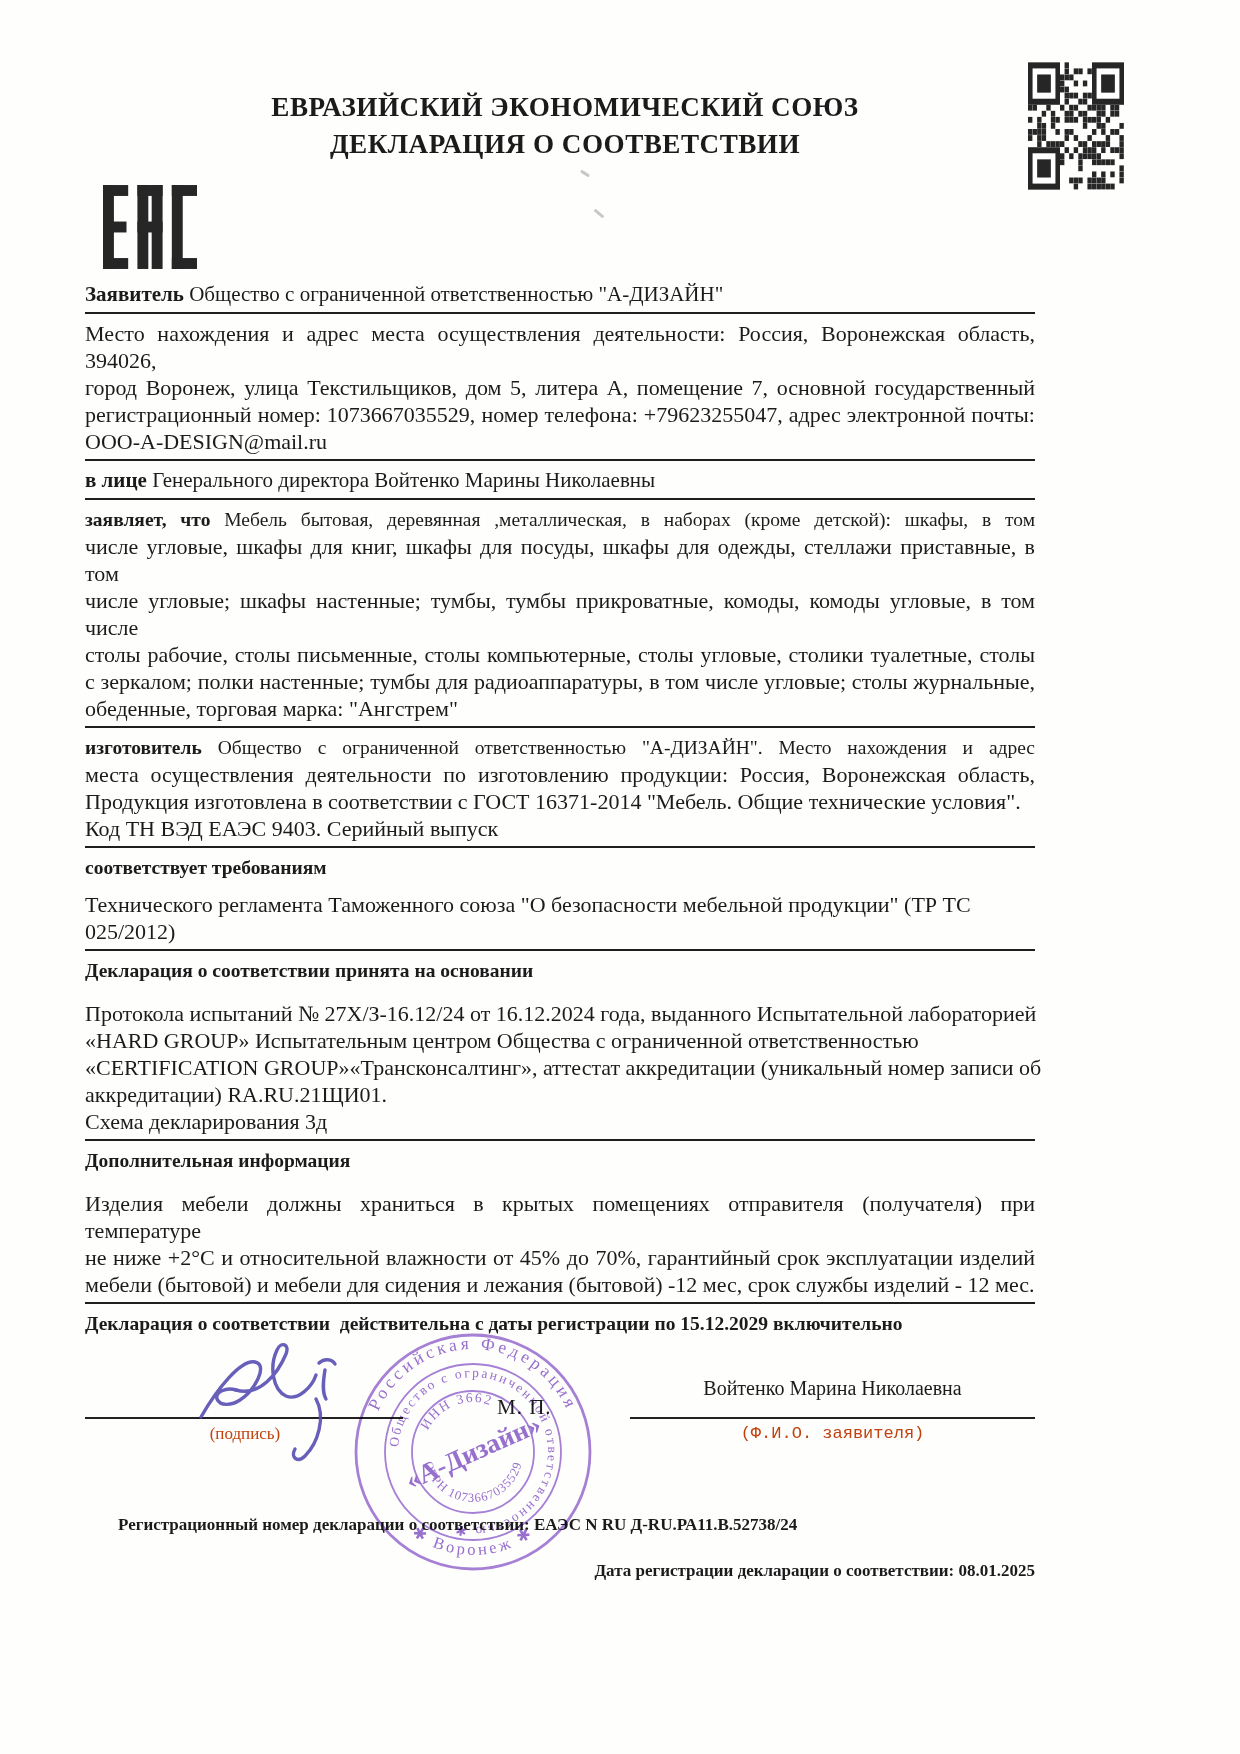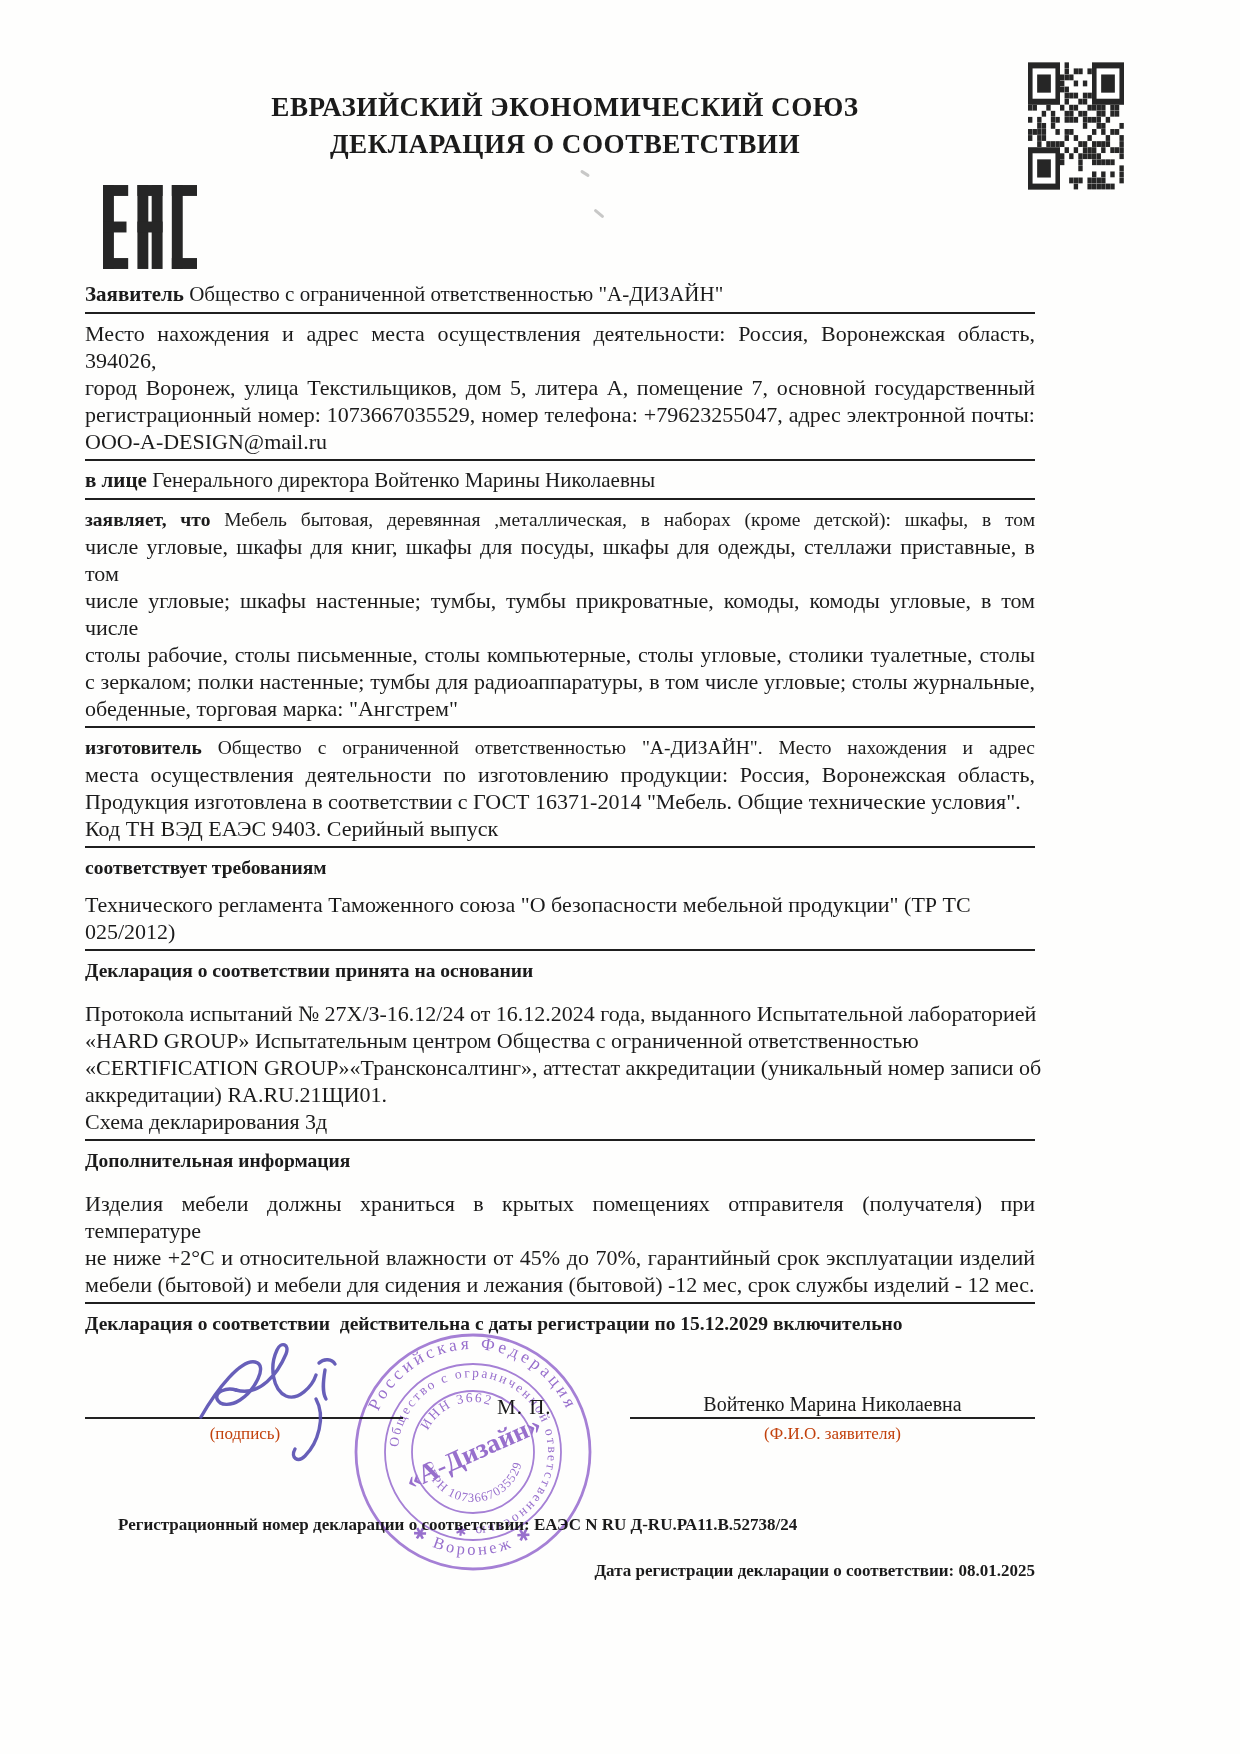--- a/index.html
+++ b/index.html
@@ -21,22 +21,22 @@
   .line.first.jl{text-align:justify;text-align-last:justify;}
   .heading{font-weight:bold;font-size:19.5px;line-height:27px;}
   .gap10{height:10px;} .gap16{height:16px;}
   .validity{font-weight:bold;font-size:19.5px;line-height:27px;white-space:pre-wrap;}
   .sig-area{position:relative;height:162px;margin-top:8px;}
   .sig-line{position:absolute;border-bottom:2px solid #222;height:0;}
   .sig-line.left{left:0;top:72px;width:318px;}
   .sig-line.right{left:545px;top:72px;width:405px;}
   .caption{position:absolute;font-size:17px;color:#c2410c;text-align:center;}
   .cap-sign{left:55px;top:79px;width:210px;}
-  .cap-name{left:545px;top:79px;width:405px;}
-  .signer-name{position:absolute;left:545px;top:48px;width:405px;text-align:center;font-size:20px;}
+  .cap-name{left:545px;top:79px;width:405px;font-family:Liberation Mono, monospace;}
+  .signer-name{position:absolute;left:545px;top:32px;width:405px;text-align:center;font-size:20px;}
   .mp{position:absolute;left:412px;top:50px;font-size:21px;letter-spacing:1px;}
   .signature{position:absolute;left:100px;top:-8px;z-index:6;pointer-events:none;}
   .stamp{position:absolute;left:263px;top:-18px;z-index:5;mix-blend-mode:multiply;opacity:.88;pointer-events:none;}
   .reg{font-weight:bold;font-size:17px;line-height:27px;white-space:nowrap;position:relative;z-index:1;margin-left:33px;}
   .reg.num{margin-top:4px;}
   .reg.date{margin-top:19px;text-align:right;}
   .speck{position:absolute;background:#9a9a9a;border-radius:2px;opacity:.55;}
 </style>
 </head>
 <body>

